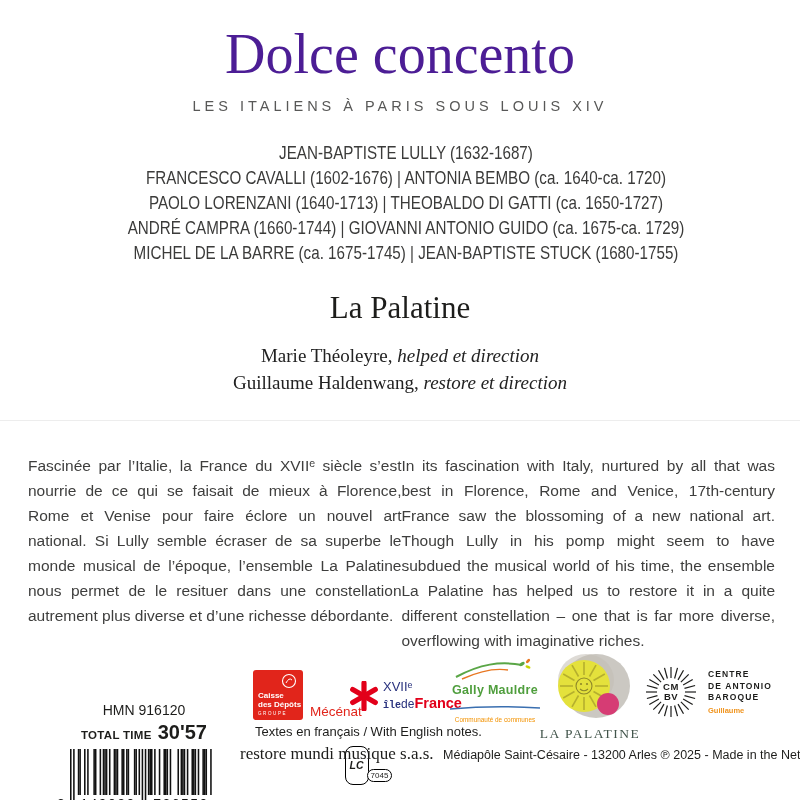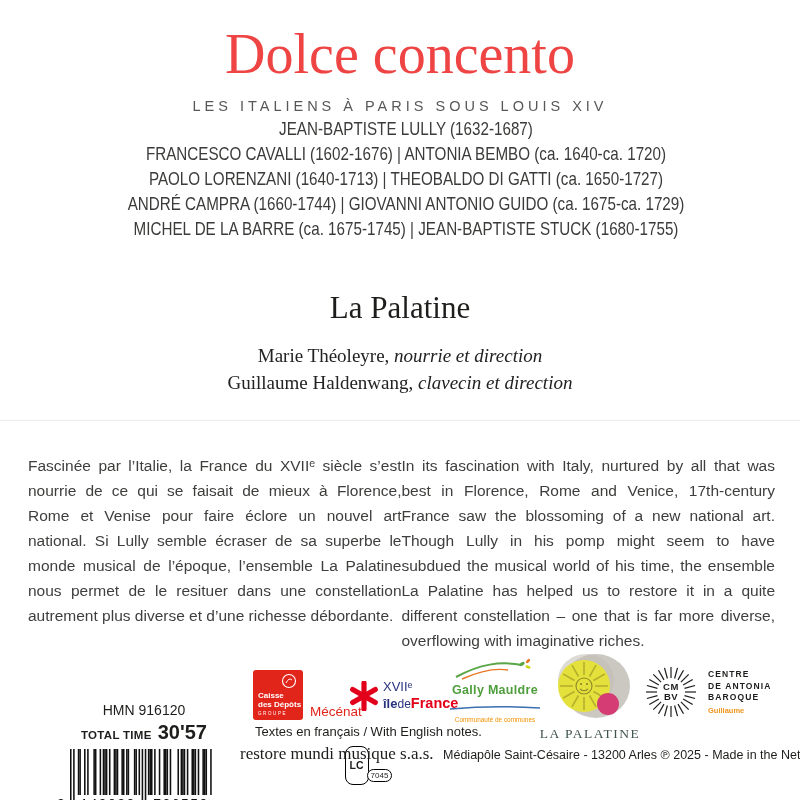--- a/index.html
+++ b/index.html
@@ -1,25 +1,25 @@
 <!DOCTYPE html>
 <html><head>
 <meta charset="utf-8">
 <style>
   html,body{margin:0;padding:0;background:#fff;}
   .page{position:relative;width:800px;height:800px;background:#fff;overflow:hidden;
         font-family:"Liberation Sans","DejaVu Sans",sans-serif;color:#1d1d1b;}
 
   
   .header{position:absolute;top:22px;left:0;right:0;text-align:center;}
-  .title{font-family:"Liberation Serif","DejaVu Serif",serif;font-size:56px;line-height:1.15;color:#ef4444;}
+  .title{font-family:"Liberation Serif","DejaVu Serif",serif;font-size:56px;line-height:1.15;color:#4c1d95;}
   .subtitle{margin-top:12px;font-size:14.5px;letter-spacing:4px;color:#585857;}
 
   
-  .composers{position:absolute;top:116px;left:0;right:0;text-align:center;color:#3b3b3a;padding-left:12px;}
+  .composers{position:absolute;top:140px;left:0;right:0;text-align:center;color:#3b3b3a;padding-left:12px;}
   .composer-line{font-size:19px;line-height:25px;white-space:nowrap;transform:scaleX(.8);}
 
   
   .ensemble{position:absolute;top:290px;left:0;right:0;text-align:center;}
   .ensemble-name{font-family:"Liberation Serif","DejaVu Serif",serif;font-size:31px;color:#1d1d1b;}
   .performers{margin-top:16px;font-family:"Liberation Serif","DejaVu Serif",serif;font-size:19px;line-height:27px;color:#222;}
   .prole{font-style:italic;}
 
   .divider{position:absolute;top:420px;left:0;width:100%;height:1px;background:#ededed;}
 
@@ -47,21 +47,21 @@
   .caisse-box{position:absolute;left:0;top:0;width:50px;height:50px;background:#e1251b;border-radius:3px;}
   .caisse-emblem{position:absolute;top:2px;right:5px;}
   .cd-text{position:absolute;left:5px;bottom:4px;color:#fff;}
   .cd1{font-size:8px;font-weight:bold;line-height:1.1;}
   .cd3{font-size:4.5px;letter-spacing:1.6px;margin-top:1px;}
   .mecenat{position:absolute;left:57px;bottom:5px;font-size:13.5px;color:#e1251b;}
 
   .region{position:absolute;left:104px;top:30px;display:flex;align-items:center;gap:4px;}
   .region-text{line-height:1.1;}
   .region-top{font-size:13px;color:#29327e;}
-  .region-ile{font-weight:bold;color:#29327e;font-size:13px;}
+  .region-ile{font-weight:bold;color:#29327e;font-size:10px;font-family:Liberation Mono, monospace;}
   .region-de{color:#29327e;font-size:12px;}
   .region-france{font-weight:bold;color:#e2001a;font-size:14.5px;}
 
   .gally{position:absolute;left:203px;top:8px;width:94px;text-align:center;}
   .gally-name{font-size:12.5px;font-weight:bold;color:#4f9e3d;letter-spacing:.3px;line-height:1;}
   .gally-sub{font-size:6.4px;color:#f39200;margin-top:1px;}
 
   .palatine{position:absolute;left:292px;top:0;width:106px;text-align:center;}
   .palatine-caption{font-family:"Liberation Serif","DejaVu Serif",serif;font-size:13.5px;letter-spacing:1.5px;color:#41544a;margin-top:-2px;}
   .sun-rays{stroke:#b5af2e;stroke-width:1.6;}
@@ -69,21 +69,21 @@
 
   .cmbv{position:absolute;left:396px;top:12px;display:flex;align-items:center;gap:7px;}
   .cmbv-rays{stroke:#1d1d1b;stroke-width:1.2;}
   .cmbv-init{font-family:"Liberation Sans",sans-serif;font-size:9.5px;font-weight:bold;letter-spacing:.5px;fill:#1d1d1b;}
   .cmbv-line{font-size:8.5px;font-weight:bold;letter-spacing:1.1px;line-height:1.4;color:#1d1d1b;}
   .cmbv-city{font-size:7.5px;font-weight:bold;color:#f0941e;margin-top:2px;}
 
   
   .footer1{position:absolute;left:255px;top:724px;display:flex;align-items:center;gap:7px;font-size:13px;flex-direction:column;}
   .lc-badge{display:inline-flex;align-items:center;}
-  .lc-left{border:1.6px solid #000;border-radius:8px;padding:12px 4px;font-size:10.5px;font-weight:bold;line-height:13px;}
+  .lc-left{border:1.6px solid #000;border-radius:8px;padding:12px 4px;font-size:10.5px;font-weight:bold;font-style:italic;line-height:13px;}
   .lc-right{border:1.3px solid #000;border-radius:7px;padding:0 3px;font-size:8px;line-height:11px;margin-left:-2px;background:#fff;margin-top:20px;}
   .footer2{position:absolute;left:240px;top:744px;white-space:nowrap;}
   .publisher{font-family:"Liberation Serif","DejaVu Serif",serif;font-size:17px;}
   .address{font-size:12.5px;margin-left:5px;}
 </style>
 </head>
 <body>
 
 <div class="page">
 
@@ -96,22 +96,22 @@
     <div class="composer-line">JEAN-BAPTISTE LULLY (1632-1687)</div>
     <div class="composer-line">FRANCESCO CAVALLI (1602-1676)  |  ANTONIA BEMBO (ca. 1640-ca. 1720)</div>
     <div class="composer-line">PAOLO LORENZANI (1640-1713)  |  THEOBALDO DI GATTI (ca. 1650-1727)</div>
     <div class="composer-line">ANDRÉ CAMPRA (1660-1744)  |  GIOVANNI ANTONIO GUIDO (ca. 1675-ca. 1729)</div>
     <div class="composer-line">MICHEL DE LA BARRE (ca. 1675-1745) | JEAN-BAPTISTE STUCK (1680-1755)</div>
   </div>
 
   <div class="ensemble">
     <div class="ensemble-name">La Palatine</div>
     <div class="performers">
-      <div><span>Marie Théoleyre,</span> <span class="prole">nourrie et direction</span></div>
-      <div><span>Guillaume Haldenwang,</span> <span class="prole">clavecin et direction</span></div>
+      <div><span>Marie Théoleyre,</span> <span class="prole">helped et direction</span></div>
+      <div><span>Guillaume Haldenwang,</span> <span class="prole">restore et direction</span></div>
     </div>
   </div>
 
   <div class="divider"></div>
 
   <div class="notes">
     <p class="note">Fascinée par l’Italie, la France du XVIIᵉ siècle s’est nourrie de ce qui se faisait de mieux à Florence, Rome et Venise pour faire éclore un nouvel art national. Si Lully semble écraser de sa superbe le monde musical de l’époque, l’ensemble La Palatine nous permet de le resituer dans une constellation autrement plus diverse et d’une richesse débordante.</p>
     <p class="note">In its fascination with Italy, nurtured by all that was best in Florence, Rome and Venice, 17th-century France saw the blossoming of a new national art. Though Lully in his pomp might seem to have subdued the musical world of his time, the ensemble La Palatine has helped us to restore it in a quite different constellation – one that is far more diverse, overflowing with imaginative riches.</p>
   </div>
 
@@ -278,21 +278,21 @@
             <line x1="37.0" y1="17.9" x2="42.5" y2="8.3"></line>
             <line x1="39.9" y1="20.1" x2="47.7" y2="12.3"></line>
             <line x1="42.1" y1="23.0" x2="51.7" y2="17.5"></line>
             <line x1="43.5" y1="26.4" x2="54.1" y2="23.5"></line>
           </g>
         <text class="cmbv-init" x="30" y="28" text-anchor="middle">CM</text>
         <text class="cmbv-init" x="30" y="38" text-anchor="middle">BV</text>
       </svg>
       <div>
         <div class="cmbv-line">CENTRE</div>
-        <div class="cmbv-line">DE ANTONIA</div>
+        <div class="cmbv-line">DE ANTONIO</div>
         <div class="cmbv-line">BAROQUE</div>
         <div class="cmbv-city">Guillaume</div>
       </div>
     </div>
 
   </div>
 
   <div class="footer1">
     <span>Textes en français / With English notes.</span>
     <span class="lc-badge">

